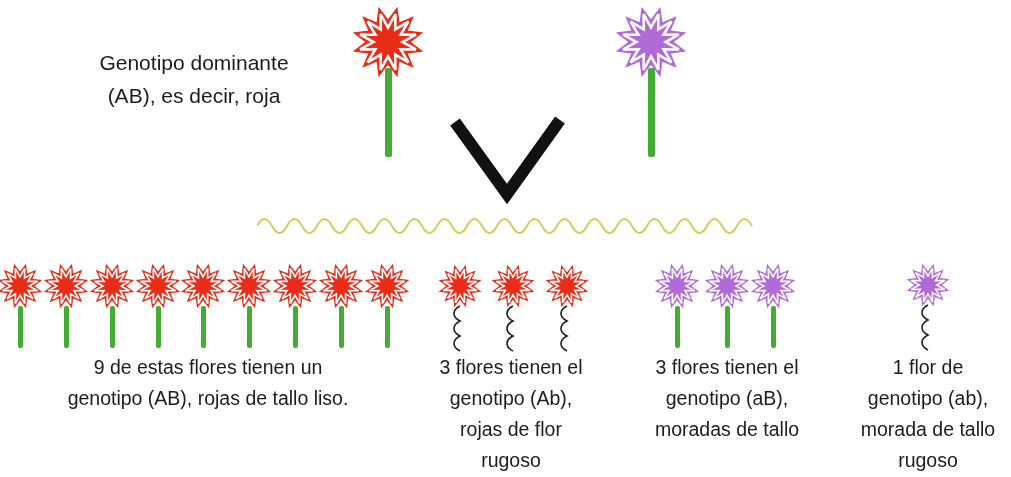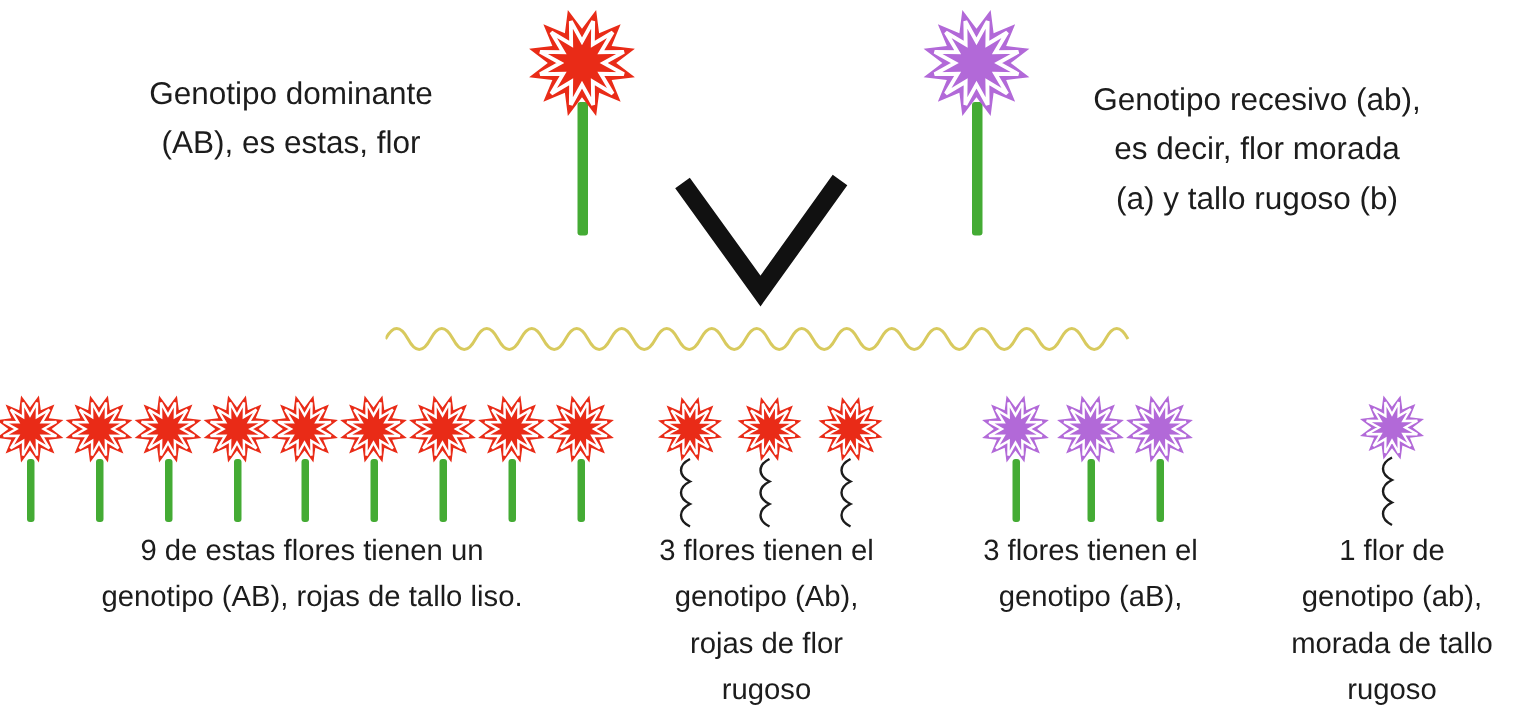--- a/index.html
+++ b/index.html
@@ -36,28 +36,23 @@
     white-space:nowrap;
   }
 </style>
 </head>
 <body>
 
 <div class="stage">
 
   <div class="ptext ptext-left">
     <div>Genotipo dominante</div>
-    <div>(AB), es estas, flor</div>
+    <div>(AB), es decir, roja</div>
   </div>
 
-  <div class="ptext ptext-right">
-    <div>Genotipo recesivo (ab),</div>
-    <div>es decir, flor morada</div>
-    <div>(a) y tallo rugoso (b)</div>
-  </div>
 
   <div id="art-layer">
       <div class="stem-straight" style="left: 384.5px; top: 68px; width: 7px; height: 89px; background: rgb(68, 171, 52);"></div>
       <div class="flower" style="left: 350px; top: 4px; width: 76px; height: 76px;">
         <svg viewBox="0 0 100 100">
           <polygon points="62.4,3.6 65.0,24.0 83.9,16.1 76.0,35.0 96.4,37.6 80.0,50.0 96.4,62.4 76.0,65.0 83.9,83.9 65.0,76.0 62.4,96.4 50.0,80.0 37.6,96.4 35.0,76.0 16.1,83.9 24.0,65.0 3.6,62.4 20.0,50.0 3.6,37.6 24.0,35.0 16.1,16.1 35.0,24.0 37.6,3.6 50.0,20.0" fill="#e92b17"></polygon>
           <polygon points="59.8,13.3 59.5,33.5 76.9,23.1 66.5,40.5 86.7,40.2 69.0,50.0 86.7,59.8 66.5,59.5 76.9,76.9 59.5,66.5 59.8,86.7 50.0,69.0 40.2,86.7 40.5,66.5 23.1,76.9 33.5,59.5 13.3,59.8 31.0,50.0 13.3,40.2 33.5,40.5 23.1,23.1 40.5,33.5 40.2,13.3 50.0,31.0" fill="none" stroke="#ffffff" stroke-width="3.4"></polygon>
         </svg>
       </div>
       <div class="stem-straight" style="left: 647.5px; top: 68px; width: 7px; height: 89px; background: rgb(68, 171, 52);"></div>
@@ -201,20 +196,21 @@
       </div>
       <div class="caption" style="left: 396px; top: 352px; width: 230px;">
         <div>3 flores tienen el</div>
         <div>genotipo (Ab),</div>
         <div>rojas de flor</div>
         <div>rugoso</div>
       </div>
       <div class="caption" style="left: 612px; top: 352px; width: 230px;">
         <div>3 flores tienen el</div>
         <div>genotipo (aB),</div>
+        <div>moradas de tallo</div>
       </div>
       <div class="caption" style="left: 813px; top: 352px; width: 230px;">
         <div>1 flor de</div>
         <div>genotipo (ab),</div>
         <div>morada de tallo</div>
         <div>rugoso</div>
       </div>
     </div>
 
 </div>

